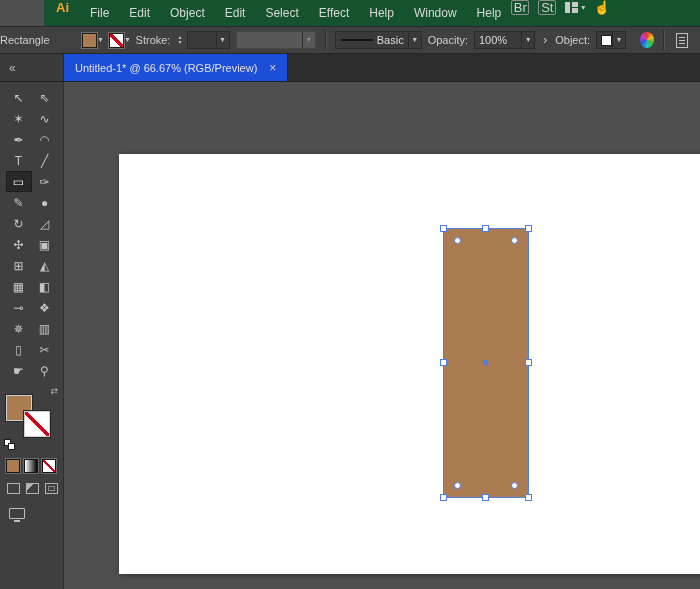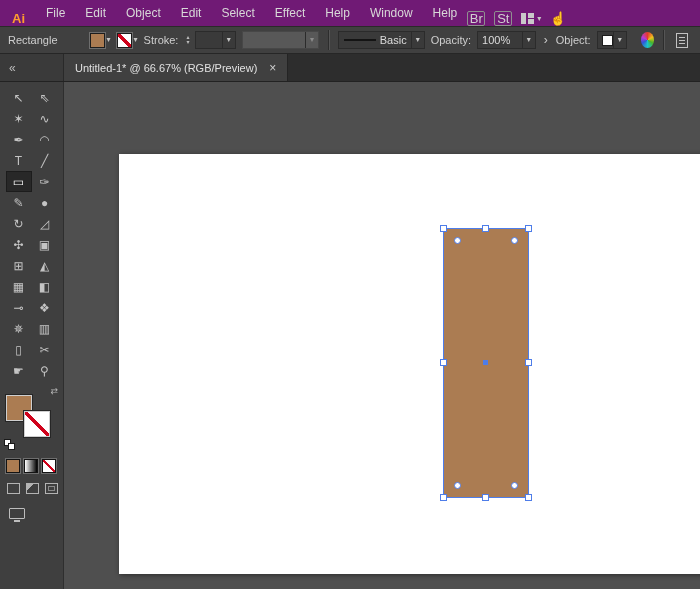--- a/index.html
+++ b/index.html
@@ -6,22 +6,22 @@
   html, body { background: #2b2b2b; }
   body {
     width: 700px; height: 589px; overflow: hidden;
     font-family: "Liberation Sans", sans-serif;
     -webkit-font-smoothing: antialiased;
   }
   .app { width: 700px; height: 589px; display: flex; flex-direction: column; background: #4f4f4f; }
 
   
   .menubar {
-    height: 26px; flex: 0 0 auto; background: #701a75;
-    display: flex; align-items: flex-end; color: #d8d8d8; font-size: 12px;
+    height: 26px; flex: 0 0 auto; background: #14532d;
+    display: flex; align-items: flex-start; color: #d8d8d8; font-size: 12px; margin-left: 44px;
   }
   .logo { color: #ff9d2e; font-weight: bold; font-size: 13px; padding: 0 11px 0 12px; }
   .menus { display: flex; align-items: center; height: 100%; }
   .menu-item { padding: 0 10px; height: 100%; display: flex; align-items: center; cursor: default; }
   .menubar-right { margin-left: auto; display: flex; align-items: center; gap: 9px; padding-right: 160px; }
   .mini-btn {
     width: 18px; height: 15px; border: 1px solid #8f8f8f; border-radius: 2px;
     font-size: 13px; color: #d0d0d0; display: flex; align-items: center; justify-content: center;
   }
   .workspace { display: flex; align-items: center; gap: 3px; }
@@ -31,21 +31,21 @@
   .ws-icon i:nth-child(2) { left: 7px; top: 0; width: 6px; height: 5px; }
   .ws-icon i:nth-child(3) { left: 7px; top: 6px; width: 6px; height: 5px; }
   .caret { font-size: 8px; color: #c5c5c5; line-height: 1; }
   .touch { font-size: 13px; color: #cfcfcf; }
 
   
   .controlbar {
     height: 28px; flex: 0 0 auto; background: #404040;
     border-top: 1px solid #2a2a2a; border-bottom: 1px solid #262626;
     display: flex; align-items: center; gap: 6px;
-    font-size: 11px; color: #cfcfcf; padding-left: 8px;
+    font-size: 11px; color: #cfcfcf; padding-left: 0;
   }
   .ctx-label { margin-right: 26px; }
   .label { color: #cfcfcf; }
   .swatch-combo { display: flex; align-items: center; gap: 2px; }
   .swatch { width: 15px; height: 15px; border: 1px solid #1d1d1d; box-shadow: 0 0 0 1px #6e6e6e; display: inline-block; }
   .none-sw { background: linear-gradient(45deg, #fff 42%, #d0021b 42%, #d0021b 58%, #fff 58%); }
   .stepper { display: flex; flex-direction: column; justify-content: center; line-height: 5px; margin-left: 2px; }
   .stepper span { font-size: 6px; color: #bdbdbd; }
   .field {
     height: 18px; background: #3a3a3a; border: 1px solid #2b2b2b;
@@ -70,21 +70,21 @@
   .doc-icon::after { content: ""; position: absolute; left: 2px; right: 2px; top: 3px; height: 7px;
     background: repeating-linear-gradient(to bottom, #c2c2c2 0 1px, transparent 1px 3px); }
 
   
   .tabbar { height: 28px; flex: 0 0 auto; background: #2d2d2d; display: flex; border-bottom: 1px solid #222; }
   .dock-header {
     width: 64px; flex: none; background: #3a3a3a; border-right: 1px solid #292929;
     display: flex; align-items: center; padding-left: 9px; color: #bdbdbd; font-size: 12px;
   }
   .tab {
-    background: #404040; color: #e0e0e0; font-size: 11px;
+    background: #1d4ed8; color: #e0e0e0; font-size: 11px;
     display: flex; align-items: center; gap: 12px; padding: 0 11px;
     border-right: 1px solid #242424;
   }
   .tab-close { font-size: 12px; color: #cfcfcf; }
   .tabbar-rest { flex: 1; }
 
   
   .main { flex: 1; display: flex; min-height: 0; }
 
   

